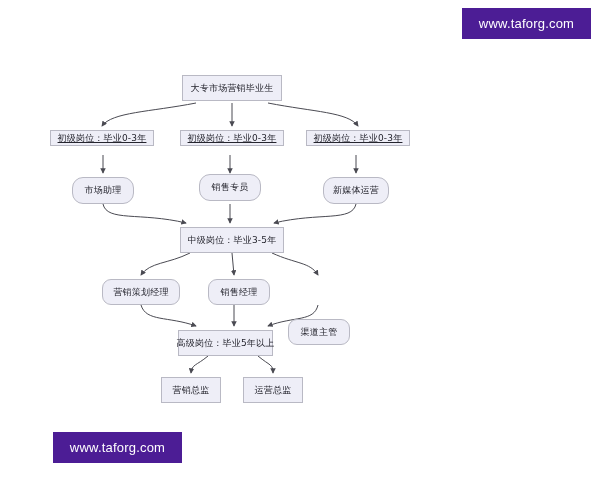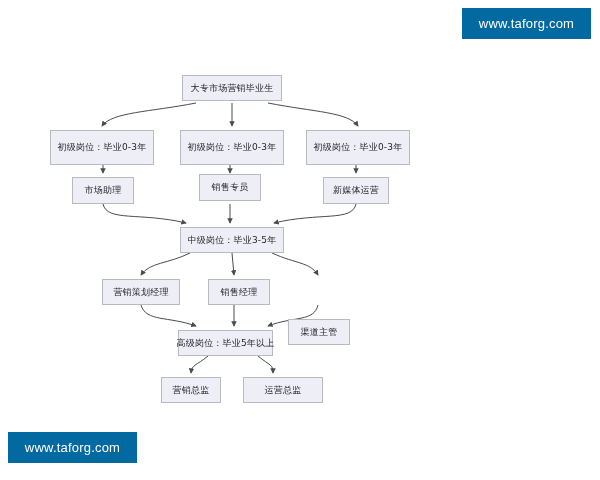--- a/index.html
+++ b/index.html
@@ -43,38 +43,39 @@
     border: 1px solid #b9b9c4;
     display: flex;
     align-items: center;
     justify-content: center;
     color: #25252e;
     font-size: 9px;
     line-height: 1;
     letter-spacing: 0.2px;
     white-space: nowrap;
   }
-  .node.wide  { width: 104px; height: 35px; }
+  .node.wide  { width: 104px; height: 16px; text-decoration: underline; }
   .node.root  { width: 100px; height: 26px; }
-  .node.small { width: 62px;  height: 27px; }
-  .node.mid   { width: 62px;  height: 26px; }
+  .node.small { width: 62px;  height: 27px; border-radius: 11px; }
+  .node.mid   { width: 62px;  height: 26px; border-radius: 9px; }
   .node.level { width: 104px; height: 26px; }
   .node.exec  { width: 56px;  height: 26px; }
 
   
   .watermark {
     position: absolute;
-    background: #0369a1;
+    background: #4c1d95;
     color: #ffffff;
     display: flex;
     align-items: center;
     justify-content: center;
     font-size: 13px;
     letter-spacing: 0.2px;
     font-family: "Liberation Sans", sans-serif;
+    margin-left: 45px;
   }
   #wm-top {
     right: 9px;
     top: 8px;
     width: 129px;
     height: 31px;
   }
   #wm-bottom {
     left: 8px;
     bottom: 17px;
@@ -132,18 +133,18 @@
 
   <div class="node level" style="left:180px; top:227px;">中级岗位：毕业3-5年</div>
 
   <div class="node mid" style="left:102px; top:279px; width:78px;">营销策划经理</div>
   <div class="node mid" style="left:208px; top:279px;">销售经理</div>
   <div class="node mid" style="left:288px; top:279px;margin-top:40px;">渠道主管</div>
 
   <div class="node level" style="left:178px; top:330px; width:95px;">高级岗位：毕业5年以上</div>
 
   <div class="node exec" style="left:161px; top:377px; width:60px;font-family:Liberation Serif, serif;">营销总监</div>
-  <div class="node exec" style="left:243px; top:377px; width:80px;">运营总监</div>
+  <div class="node exec" style="left:243px; top:377px; width:60px;">运营总监</div>
 
   <div class="watermark" id="wm-top">www.taforg.com</div>
   <div class="watermark" id="wm-bottom">www.taforg.com</div>
 
 </div>
 
 </body></html>

